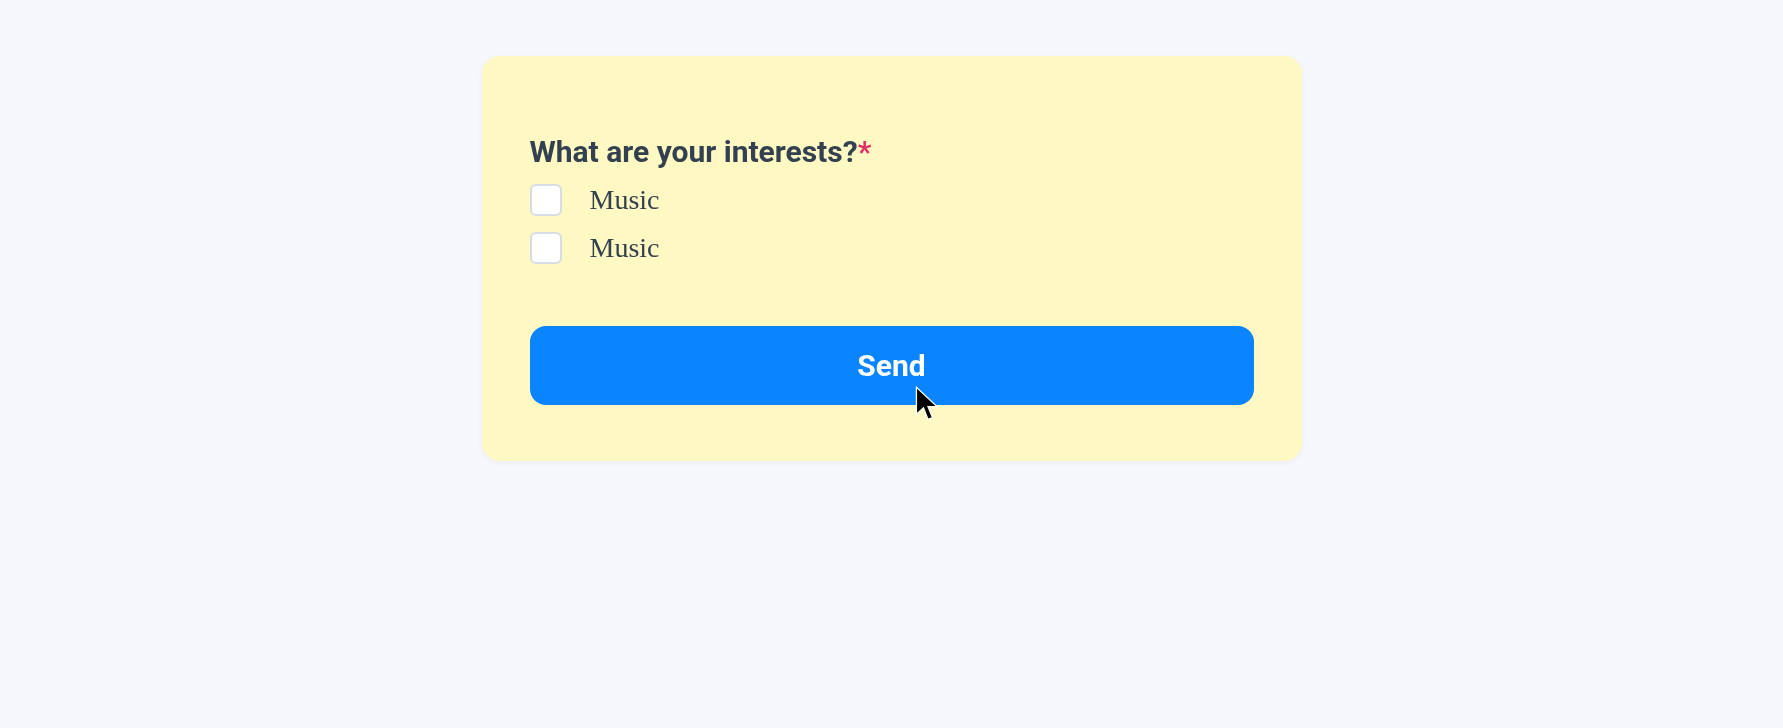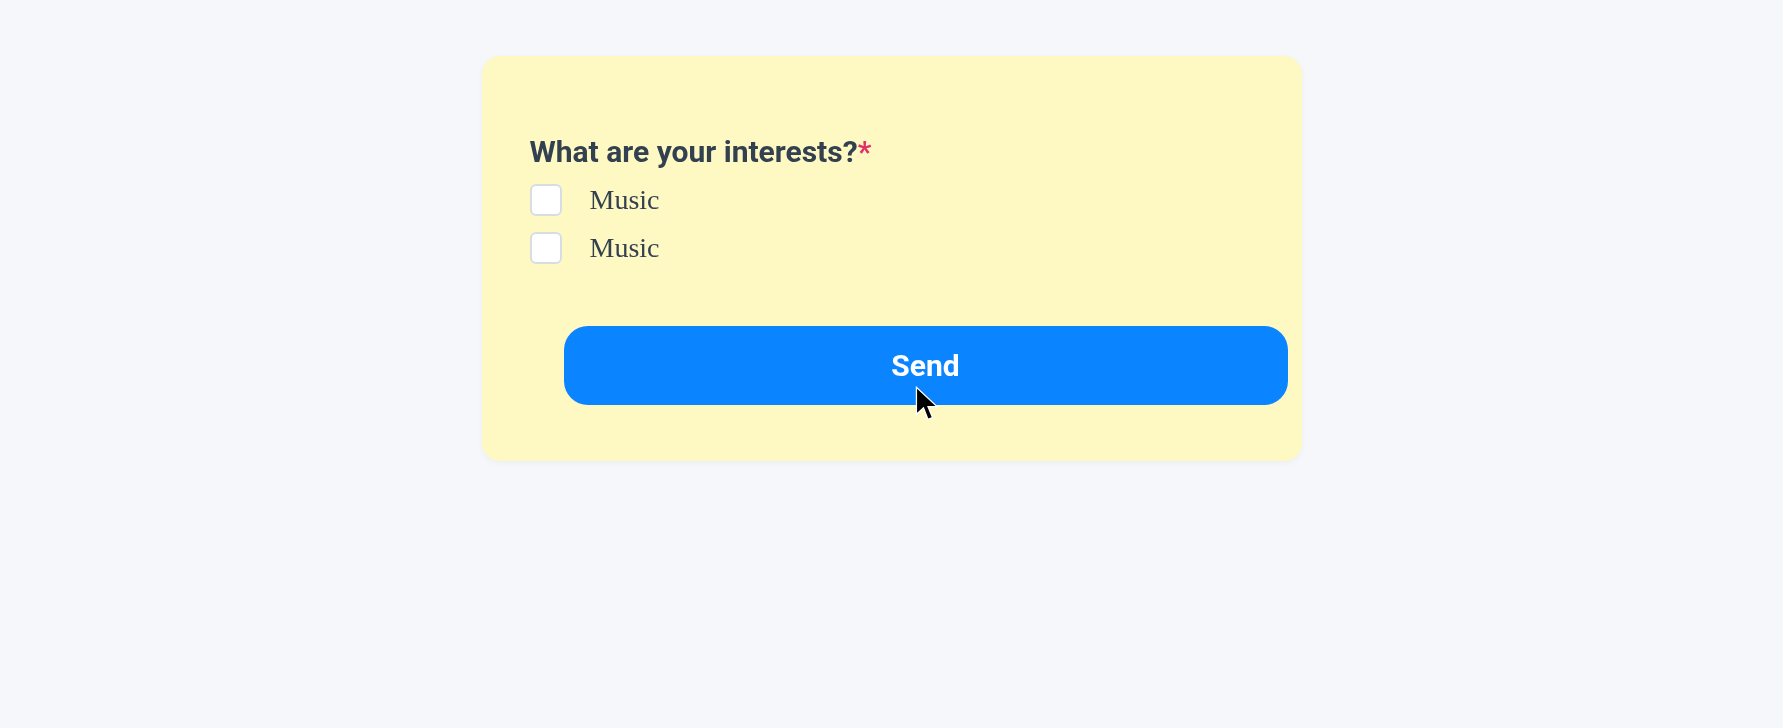--- a/index.html
+++ b/index.html
@@ -63,27 +63,26 @@
       font-weight: 400;
       color: #33404f;
       font-family: Georgia, 'Times New Roman', serif;
       cursor: pointer;
     }
     .send-button {
       width: 100%;
       background-color: #0a84ff;
       color: #ffffff;
       border: none;
-      border-radius: 24px;
+      border-radius: 16px;
       font-size: 30px;
       font-weight: 700;
       padding: 22px 8px;
       cursor: pointer;
       font-family: 'Segoe UI', 'Roboto', 'Helvetica Neue', Arial, sans-serif;
-      margin-left: 34px;
     }
     .cursor-icon {
       position: absolute;
       left: 915px;
       top: 386px;
       width: 26px;
       height: 36px;
       pointer-events: none;
     }
   </style>

